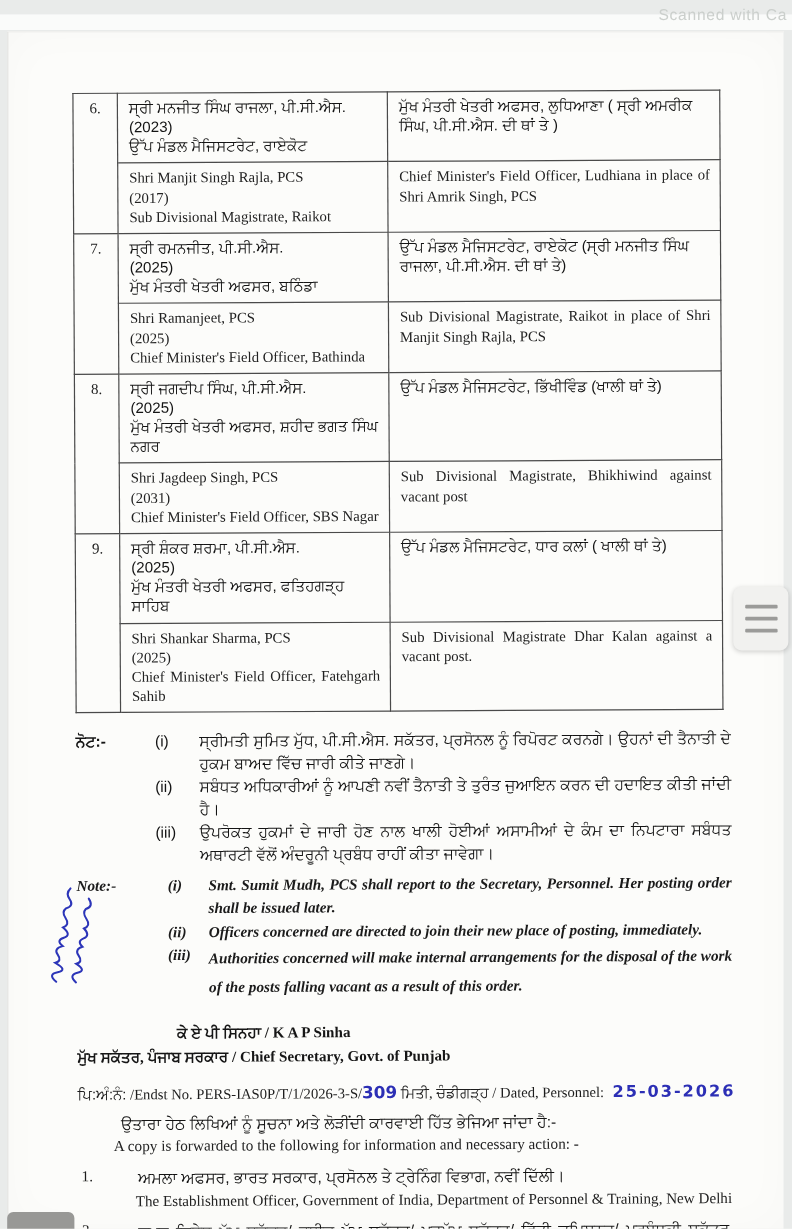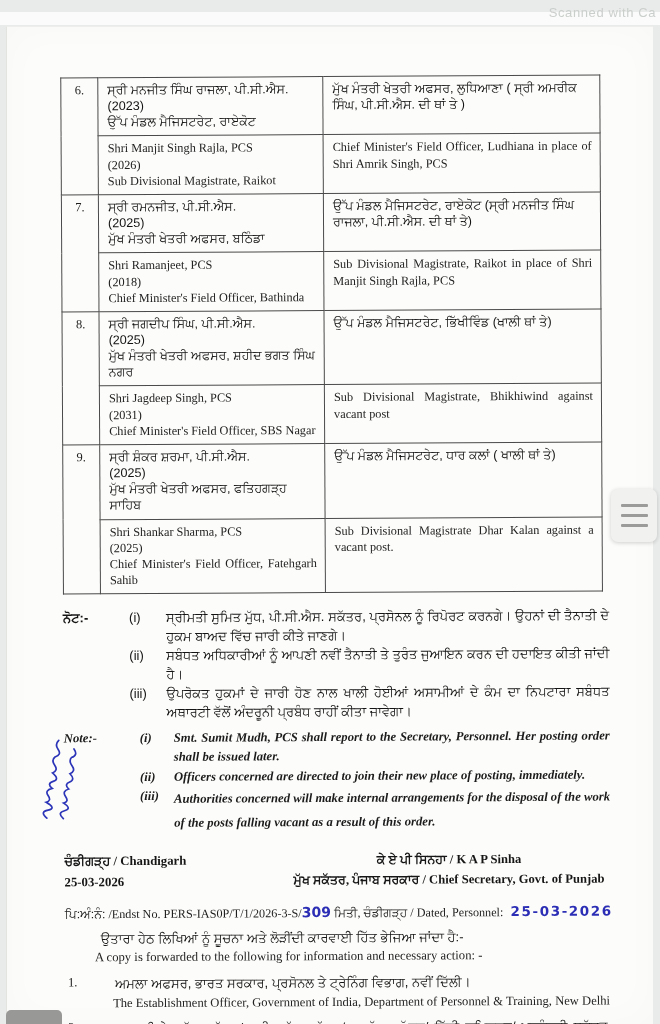--- a/index.html
+++ b/index.html
@@ -86,35 +86,35 @@
       <tbody>
         <tr class="r-pa">
           <td class="no" rowspan="2">6.</td>
           <td class="pa">ਸ੍ਰੀ ਮਨਜੀਤ ਸਿੰਘ ਰਾਜਲਾ, ਪੀ.ਸੀ.ਐਸ.
 (2023)
 ਉੱਪ ਮੰਡਲ ਮੈਜਿਸਟਰੇਟ, ਰਾਏਕੋਟ</td>
           <td class="pa">ਮੁੱਖ ਮੰਤਰੀ ਖੇਤਰੀ ਅਫਸਰ, ਲੁਧਿਆਣਾ  ( ਸ੍ਰੀ ਅਮਰੀਕ ਸਿੰਘ, ਪੀ.ਸੀ.ਐਸ. ਦੀ ਥਾਂ ਤੇ )</td>
         </tr>
         <tr class="r-en">
           <td class="en">Shri Manjit Singh Rajla, PCS
-(2026)
+(2017)
 Sub Divisional Magistrate, Raikot</td>
           <td class="en">Chief Minister's Field Officer, Ludhiana in place of Shri Amrik Singh, PCS</td>
         </tr>
 
         <tr class="r-pa">
           <td class="no" rowspan="2">7.</td>
           <td class="pa">ਸ੍ਰੀ ਰਮਨਜੀਤ, ਪੀ.ਸੀ.ਐਸ.
 (2025)
 ਮੁੱਖ ਮੰਤਰੀ ਖੇਤਰੀ ਅਫਸਰ, ਬਠਿੰਡਾ</td>
           <td class="pa">ਉੱਪ ਮੰਡਲ ਮੈਜਿਸਟਰੇਟ, ਰਾਏਕੋਟ (ਸ੍ਰੀ ਮਨਜੀਤ ਸਿੰਘ ਰਾਜਲਾ, ਪੀ.ਸੀ.ਐਸ. ਦੀ ਥਾਂ ਤੇ)</td>
         </tr>
         <tr class="r-en">
           <td class="en">Shri Ramanjeet, PCS
-(2018)
+(2025)
 Chief Minister's Field Officer, Bathinda</td>
           <td class="en">Sub Divisional Magistrate, Raikot in place of Shri Manjit Singh Rajla, PCS</td>
         </tr>
 
         <tr class="r-pa">
           <td class="no" rowspan="2">8.</td>
           <td class="pa">ਸ੍ਰੀ ਜਗਦੀਪ ਸਿੰਘ, ਪੀ.ਸੀ.ਐਸ.
 (2025)
 ਮੁੱਖ ਮੰਤਰੀ ਖੇਤਰੀ ਅਫਸਰ, ਸ਼ਹੀਦ ਭਗਤ ਸਿੰਘ ਨਗਰ</td>
           <td class="pa">ਉੱਪ ਮੰਡਲ ਮੈਜਿਸਟਰੇਟ, ਭਿੱਖੀਵਿੰਡ (ਖਾਲੀ ਥਾਂ ਤੇ)</td>
@@ -172,24 +172,20 @@
         <span class="txt">Officers concerned are directed to join their new place of posting, immediately.</span>
       </div>
       <div class="note-row">
         <span class="lbl"></span>
         <span class="num">(iii)</span>
         <span class="txt spread">Authorities concerned will make internal arrangements for the disposal of the work of the posts falling vacant as a result of this order.</span>
       </div>
     </div>
 
     <div class="sig">
-      <div class="sig-left">
-        <div>ਚੰਡੀਗੜ੍ਹ / Chandigarh</div>
-        <div>25-03-2026</div>
-      </div>
       <div class="sig-right">
         <div>ਕੇ ਏ ਪੀ ਸਿਨਹਾ /  K A P Sinha</div>
         <div>ਮੁੱਖ ਸਕੱਤਰ, ਪੰਜਾਬ ਸਰਕਾਰ / Chief Secretary, Govt. of Punjab</div>
       </div>
     </div>
 
     <div class="endst">
       <span class="pa-abbr">ਪਿ:ਅੰ:ਨੰ:</span><span> /Endst No.  PERS-IAS0P/T/1/2026-3-S/</span><span class="hand hand-no">309</span><span> ਮਿਤੀ, ਚੰਡੀਗੜ੍ਹ / Dated, Personnel: </span><span class="hand hand-date">25-03-2026</span>
     </div>
 

